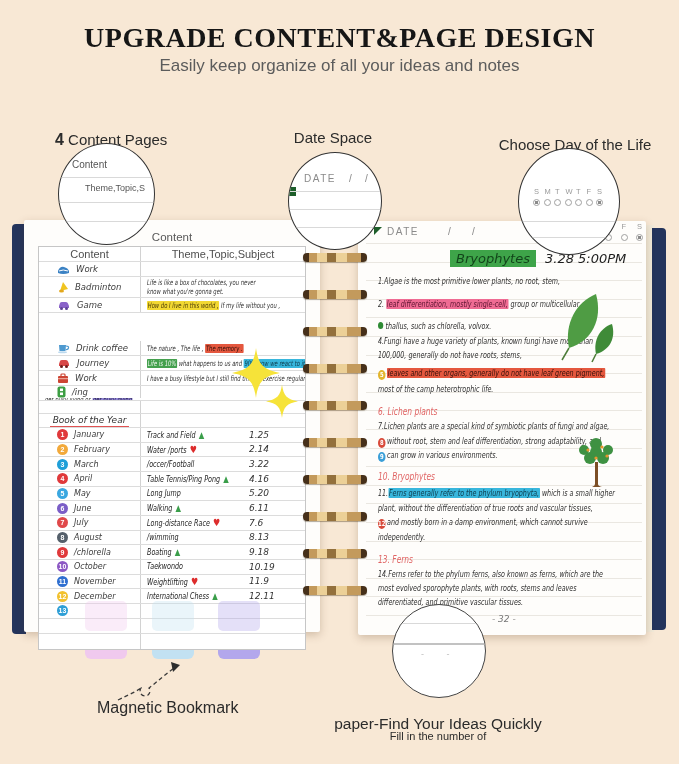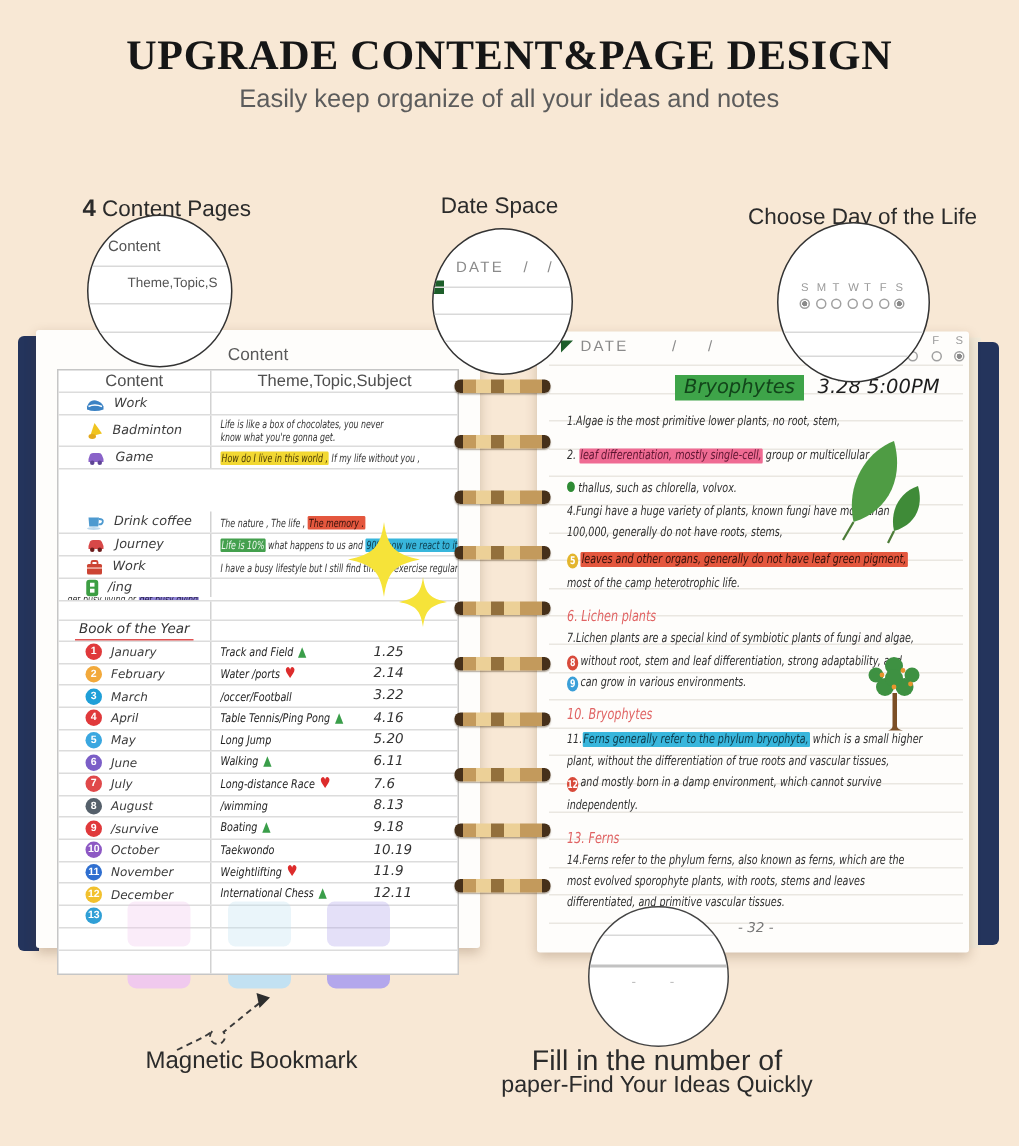--- a/index.html
+++ b/index.html
@@ -313,21 +313,21 @@
           <span class="hand rowlabel" style="font-size: 8px;">August</span>
         </div>
         <div class="tc2">
           <span class="hand" style="font-size: 8px; white-space: nowrap; transform: scaleX(0.8); transform-origin: left center;">/wimming</span>
           <span class="hand mdate">8.13</span>
         </div>
       </div>
       <div class="trow" style="height: 14.66px;">
         <div class="tc1">
           <span class="ncircle" style="background: rgb(224, 57, 59);">9</span>
-          <span class="hand rowlabel" style="font-size: 8px;">/survive</span>
+          <span class="hand rowlabel" style="font-size: 8px;">/chlorella</span>
         </div>
         <div class="tc2">
           <span class="hand" style="font-size: 8px; white-space: nowrap; transform: scaleX(0.8); transform-origin: left center;">Boating<span class="mk-tri">▲</span></span>
           <span class="hand mdate">9.18</span>
         </div>
       </div>
       <div class="trow" style="height: 14.66px;">
         <div class="tc1">
           <span class="ncircle" style="background: rgb(141, 88, 196);">10</span>
           <span class="hand rowlabel" style="font-size: 8px;">October</span>
@@ -499,16 +499,16 @@
     <div class="circ-line" style="top:18px;"></div>
     <div class="abs" style="left:0;right:0;top:38px;height:1.5px;background:#c2c2c2;"></div>
     <div class="abs" style="left:28px;top:44px;font-size:9px;color:#bdbdbd;letter-spacing:10px;">- -</div>
   </div>
 
   <div class="abs callout-label" style="left:97px;top:699px;font-size:16px;">Magnetic Bookmark</div>
   <svg class="abs" style="left:116px;top:660px;" width="68" height="42" viewBox="0 0 68 42">
     <path d="M2 40 C 14 34 20 32 26 27 a5 5 0 1 0 7 1 C 42 21 50 14 58 8" fill="none" stroke="#3a3a3a" stroke-width="1.3" stroke-dasharray="4 3"></path>
     <polygon points="55,2 64,5 57,12" fill="#2d2d2d"></polygon>
   </svg>
-  <div class="abs callout-label" style="left:338px;top:697px;width:200px;text-align:center;font-size:19px;">Fill in the number of</div>
+  <div class="abs callout-label" style="left:338px;top:730px;width:200px;text-align:center;font-size:11px;">Fill in the number of</div>
   <div class="abs callout-label" style="left:318px;top:715px;width:240px;text-align:center;font-size:15.5px;">paper-Find Your Ideas Quickly</div>
 
 </div>
 
 </body></html>

